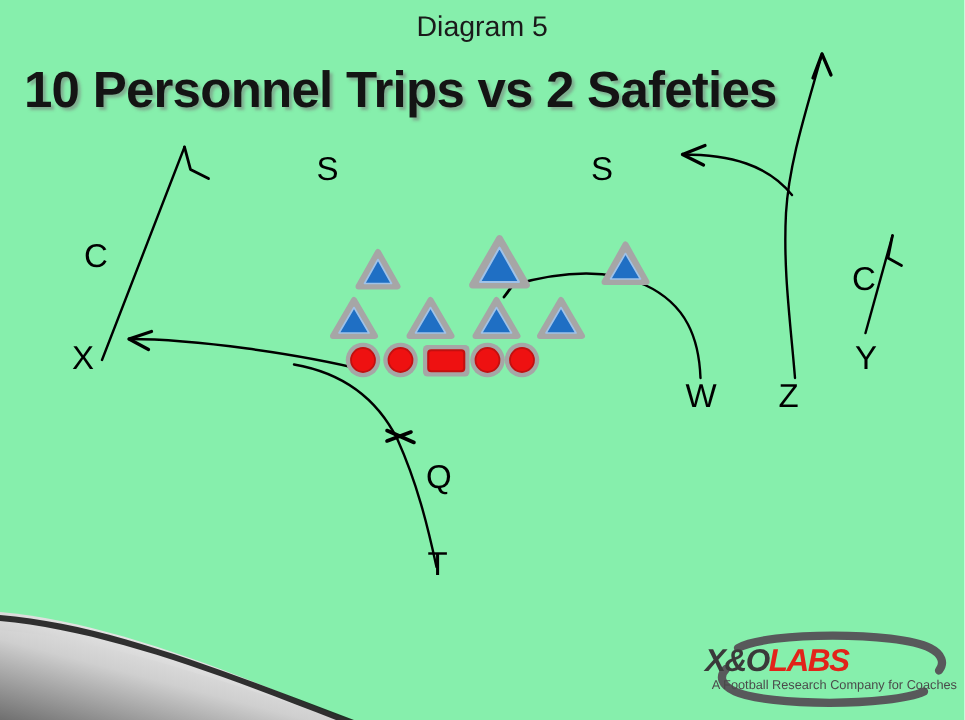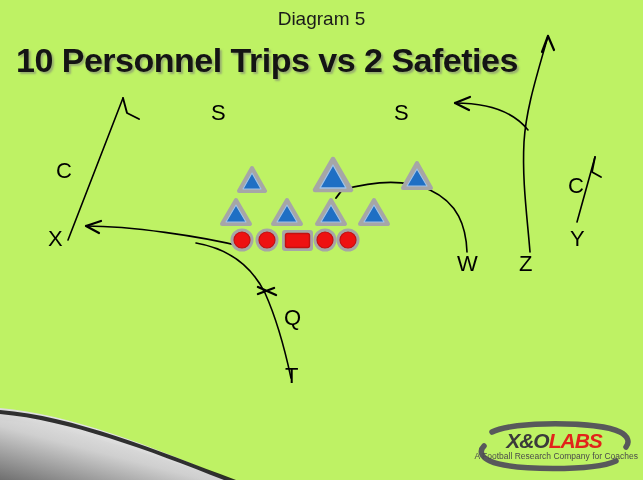--- a/index.html
+++ b/index.html
@@ -4,21 +4,21 @@
 <style>
   html, body {
     margin: 0;
     padding: 0;
     background: #ffffff;
   }
   #slide {
     position: relative;
     width: 643px;
     height: 480px;
-    background: #bef264;
+    background: #86efac;
     overflow: hidden;
     font-family: "Liberation Sans", sans-serif;
   }
   #playfield {
     position: absolute;
     left: 0;
     top: 0;
     width: 643px;
     height: 480px;
   }
@@ -66,21 +66,21 @@
   #logo-swoosh {
     position: absolute;
     left: 0; top: 0;
     width: 168px; height: 52px;
   }
   #logo-wordmark {
     position: absolute;
     left: 0;
     top: 9px;
     width: 168px;
-    text-align: center;
+    text-align: left;
     font-family: "Liberation Sans", sans-serif;
     font-size: 21px;
     font-weight: bold;
     font-style: italic;
     letter-spacing: -1px;
     white-space: nowrap;
   }
   #logo-xo { color: #3a3a3a; }
   #logo-labs { color: #e2231a; }
   #logo-tagline {

